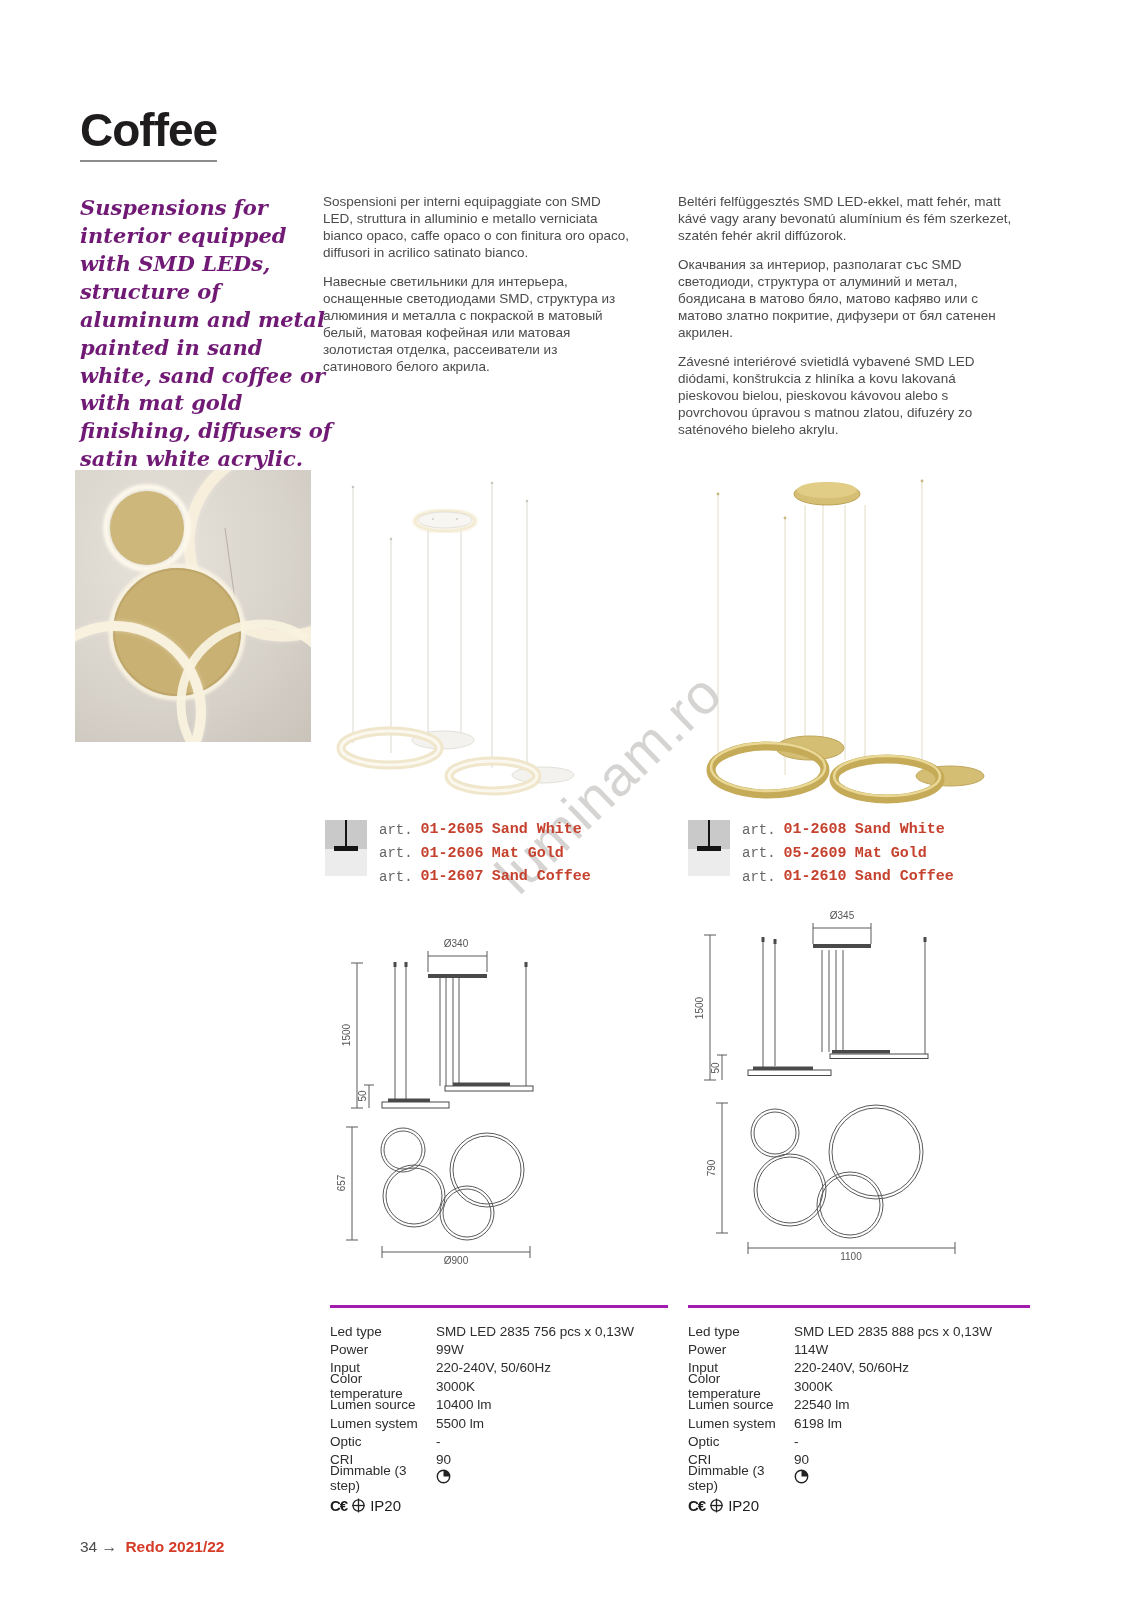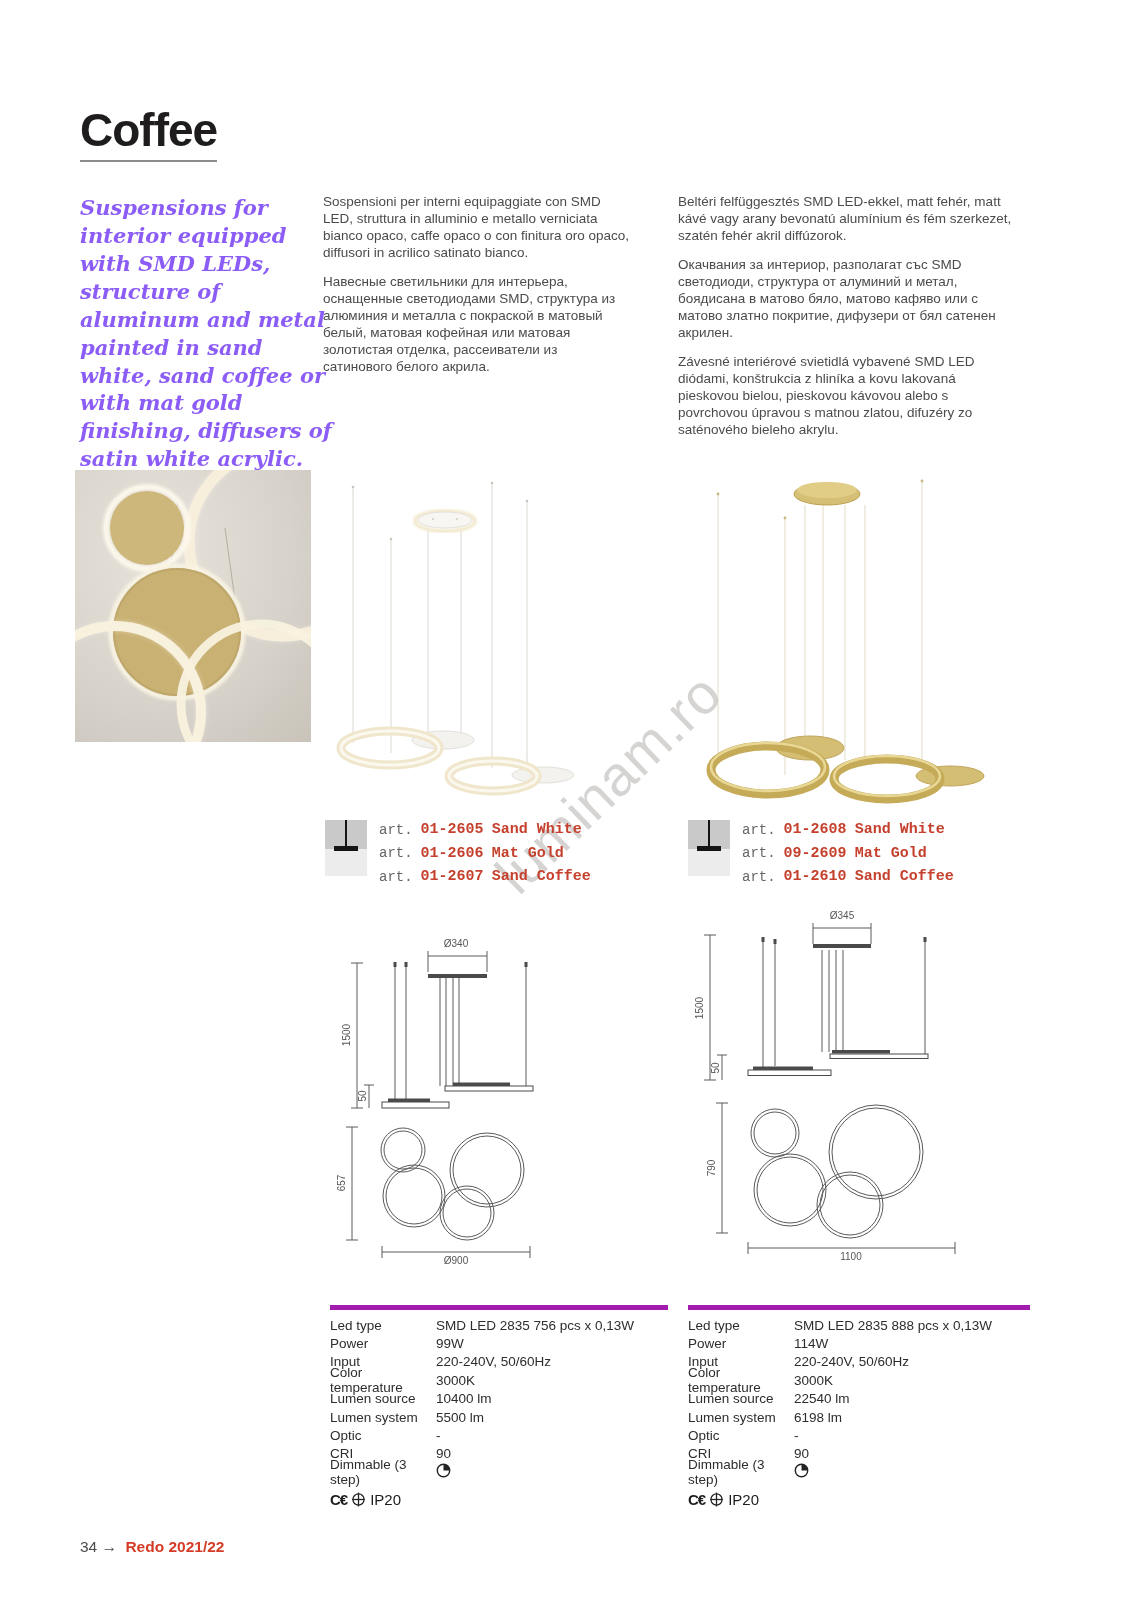--- a/index.html
+++ b/index.html
@@ -7,21 +7,21 @@
         font-family:"Liberation Sans",sans-serif;color:#2f2f2f;overflow:hidden;}
   .abs{position:absolute;}
 
   
   .title{position:absolute;left:80px;top:76px;font-size:46px;font-weight:900;letter-spacing:-1px;
          color:#1e1c1c;padding-bottom:7px;border-bottom:2px solid #8c8c8c;line-height:1;}
 
   
   .headline{position:absolute;left:80px;top:194px;width:252px;
             font-family:"DejaVu Serif",serif;font-style:italic;font-weight:600;
-            font-size:21px;line-height:1.33;color:#8b5cf6;}
+            font-size:21px;line-height:1.33;color:#701a75;}
   .txtcol{position:absolute;top:193px;font-size:13.5px;line-height:1.26;color:#4b4b4b;}
   .txtcol p{margin:0 0 12px 0;}
   .col1{left:323px;width:307px;}
   .col2{left:678px;width:334px;}
 
   
   .watermark{position:absolute;left:418px;top:618px;width:380px;height:330px;
              display:flex;align-items:center;justify-content:center;
              transform:rotate(-44deg);font-size:56px;font-weight:400;letter-spacing:1px;
              color:rgba(150,147,142,0.40);z-index:5;pointer-events:none;white-space:nowrap;}
@@ -39,21 +39,21 @@
   .art-prefix{color:#666;margin-right:8px;font-size:14px;}
   .art-code{color:#c5412e;font-weight:700;margin-right:8px;}
   .art-finish{color:#c5412e;font-weight:700;}
 
   
   .dwg line,.dwg circle{stroke:#5a5a5a;}
   .dwg .wire{stroke:#9a9a9a;}
   .dwg .dt{font-family:"Liberation Sans",sans-serif;font-size:10px;fill:#555;}
 
   
-  .spec-table{position:absolute;top:1305px;border-top:5px solid #a21caf;padding-top:6px;z-index:6;background:transparent;}
+  .spec-table{position:absolute;top:1305px;border-top:3px solid #a21caf;padding-top:14px;z-index:6;background:transparent;}
   .spec-table.left{left:330px;width:338px;}
   .spec-table.right{left:688px;width:342px;}
   .spec-row{display:flex;align-items:center;height:18.4px;font-size:13.5px;color:#2d2d2d;}
   .sl{flex:0 0 106px;}
   .sv{flex:1;}
   .cert-row{display:flex;align-items:center;margin-top:8px;height:20px;}
   .ce{font-size:15px;font-weight:700;letter-spacing:-1px;color:#1c1c1c;margin-right:4px;}
   .cert-svg{margin-right:4px;}
   .ip{font-size:15px;font-weight:400;color:#1c1c1c;}
 
@@ -202,21 +202,21 @@
         <span class="ai-bar"></span>
       </div>
     <div class="artlist">
       <div class="art-row">
         <span class="art-prefix">art.</span>
         <span class="art-code">01-2608</span>
         <span class="art-finish">Sand White</span>
       </div>
       <div class="art-row">
         <span class="art-prefix">art.</span>
-        <span class="art-code">09-2609</span>
+        <span class="art-code">05-2609</span>
         <span class="art-finish">Mat Gold</span>
       </div>
       <div class="art-row">
         <span class="art-prefix">art.</span>
         <span class="art-code">01-2610</span>
         <span class="art-finish">Sand Coffee</span>
       </div>
     </div>
   </div>
 

